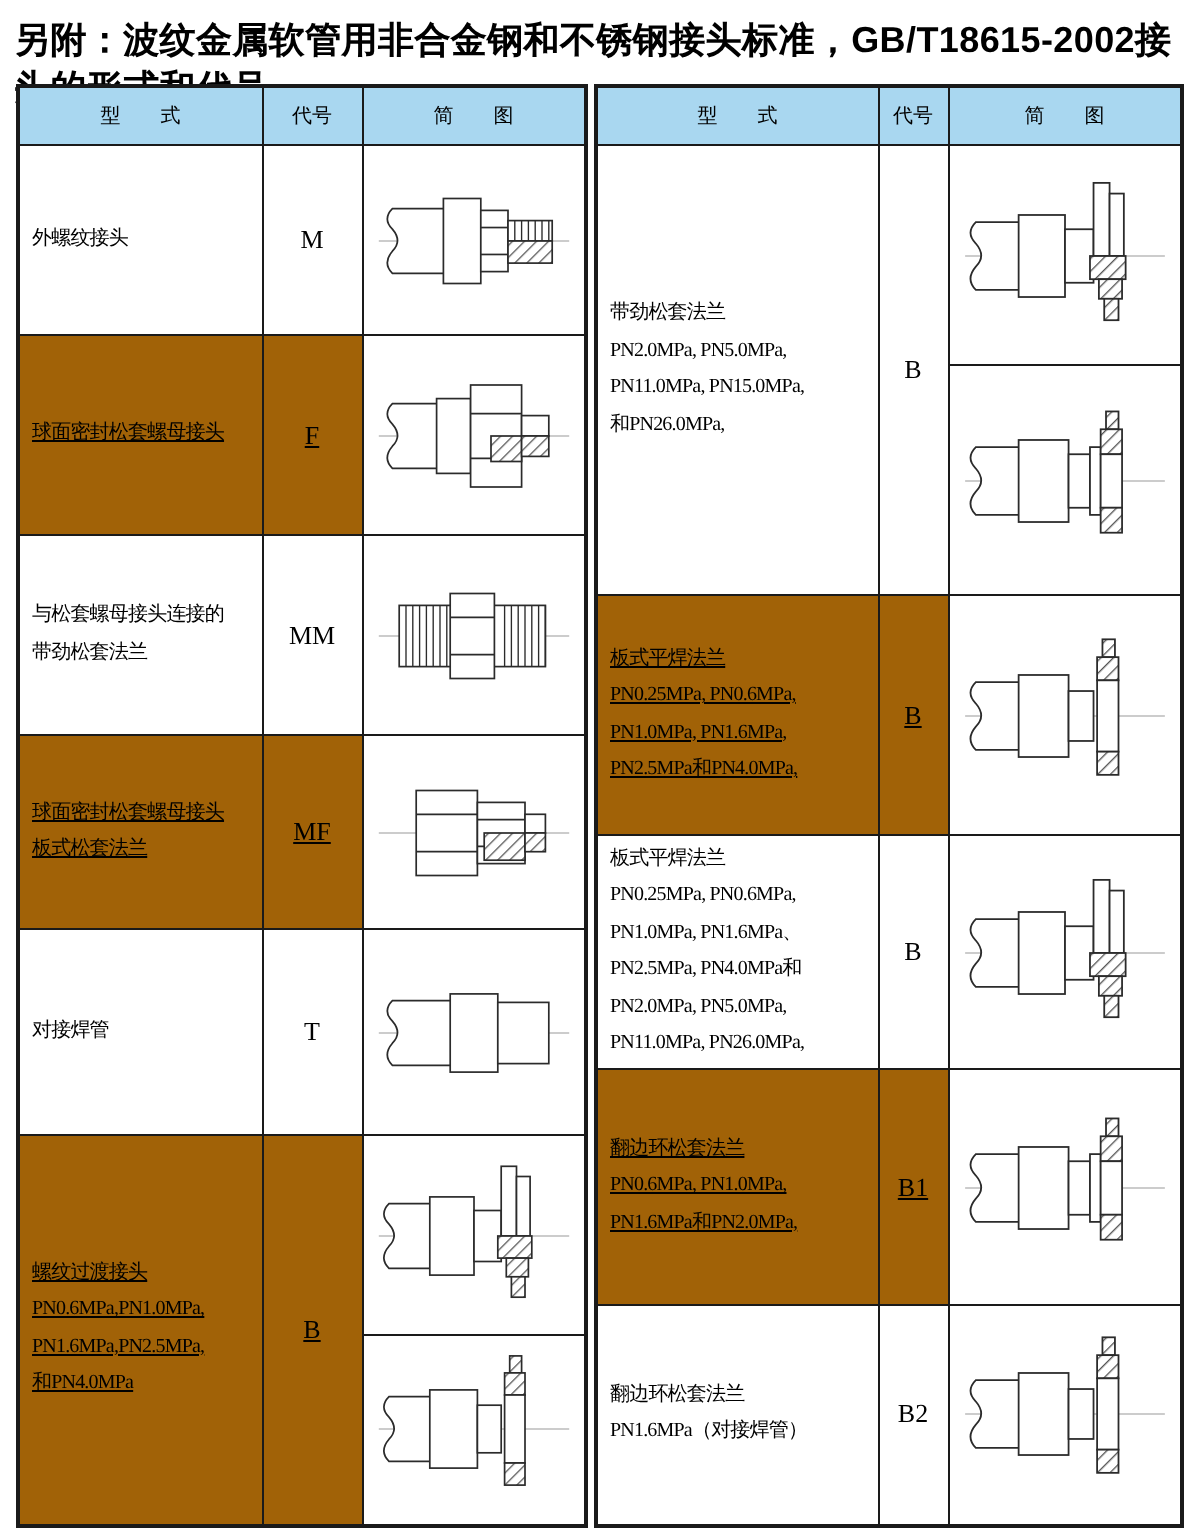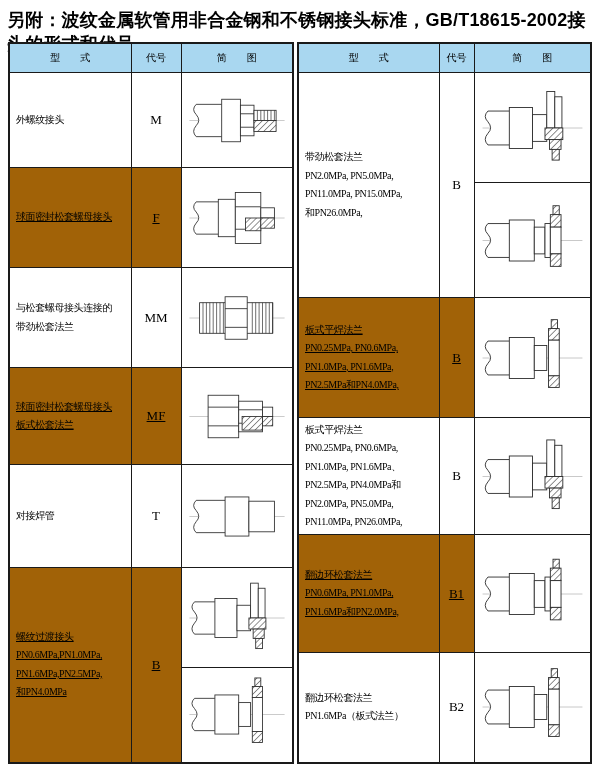--- a/index.html
+++ b/index.html
@@ -315,21 +315,21 @@
             <rect x="83" y="6" width="7" height="10" fill="url(#hatch)" stroke="#2b2b2b"></rect>
             <rect x="80" y="16" width="12" height="14" fill="url(#hatch)" stroke="#2b2b2b"></rect>
             <rect x="80" y="30" width="12" height="30" fill="#fff" stroke="#2b2b2b"></rect>
             <rect x="80" y="60" width="12" height="14" fill="url(#hatch)" stroke="#2b2b2b"></rect>
           </svg>
         </td>
       </tr>
       <tr style="height: 110px;">
         <td class="type" rowspan="1">
           <div class="line">翻边环松套法兰</div>
-          <div class="line">PN1.6MPa（板式法兰）</div>
+          <div class="line">PN1.6MPa（对接焊管）</div>
         </td>
         <td class="code" rowspan="1">B2</td>
         <td class="diagcell">
           <svg viewBox="0 0 120 90" width="107" height="102" preserveAspectRatio="xMidYMid meet">
             <line x1="4" y1="45" x2="116" y2="45" stroke="#999" stroke-width="0.6"></line>
             <path d="M34 26 H10 q-6 6 0 12 q6 7 0 13 q-6 7 0 13 H34" fill="#fff" stroke="#2b2b2b"></path>
             <rect x="34" y="22" width="28" height="46" fill="#fff" stroke="#2b2b2b"></rect>
             <rect x="62" y="31" width="14" height="28" fill="#fff" stroke="#2b2b2b"></rect>
             <rect x="81" y="2" width="7" height="10" fill="url(#hatch)" stroke="#2b2b2b"></rect>
             <rect x="78" y="12" width="12" height="13" fill="url(#hatch)" stroke="#2b2b2b"></rect>

